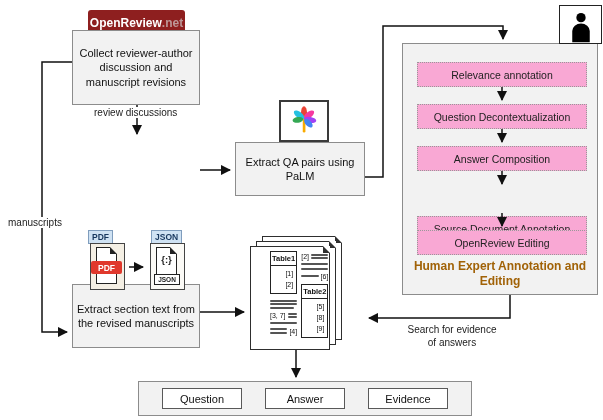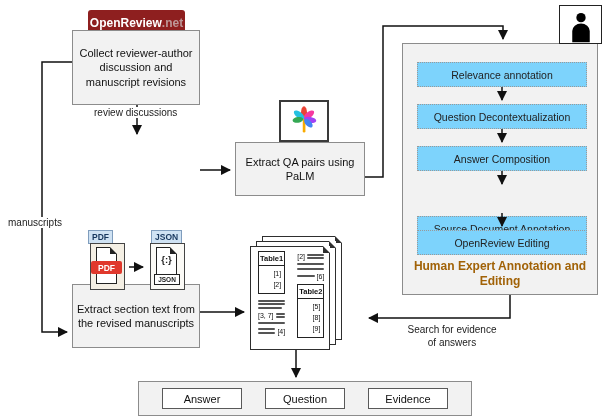--- a/index.html
+++ b/index.html
@@ -7,21 +7,21 @@
           font-family:"Liberation Sans",sans-serif;color:#111;}
   .pbox{position:absolute;background:#f2f2f2;border:1px solid #8c8c8c;box-sizing:border-box;
         display:flex;align-items:center;justify-content:center;text-align:center;
         font-size:11px;line-height:1.3;padding:3px;}
   .orlogo{position:absolute;left:88px;top:10px;width:97px;height:26px;background:#8e1f1f;
           border-radius:3px;display:flex;align-items:center;justify-content:center;
           font-weight:bold;font-size:12px;color:#fff;}
   .orlogo .net{color:#bd9898;font-weight:bold;}
   .panel{position:absolute;left:402px;top:43px;width:196px;height:252px;background:#f2f2f2;
          border:1px solid #8c8c8c;box-sizing:border-box;}
-  .step{position:absolute;left:417px;width:170px;height:25px;background:#7dd3fc;
+  .step{position:absolute;left:417px;width:170px;height:25px;background:#f9a8d4;
         border:1.5px dotted #999;box-sizing:border-box;display:flex;align-items:center;
         justify-content:center;font-size:10.5px;color:#222;text-align:center;}
   .panel-title{position:absolute;left:408px;top:259px;width:184px;text-align:center;
         font-weight:bold;font-size:12px;line-height:1.25;color:#a16207;}
   .edge-label{position:absolute;font-size:10px;color:#222;background:#fff;padding:0 2px;z-index:6;}
   .chip{position:absolute;height:12px;background:#cfe2f3;border:1px solid #7f9dbd;color:#17375e;
         font-weight:bold;font-size:8.5px;display:flex;align-items:center;justify-content:center;
         padding:0 3px;z-index:4;}
   .fileicon{position:absolute;width:35px;height:47px;border:1.5px solid #444;box-sizing:border-box;z-index:4;}
   .pdfbox{background:#f4efe4;}
@@ -43,21 +43,21 @@
         border:2px solid #3a3a3a;box-sizing:border-box;display:flex;align-items:center;
         justify-content:center;z-index:3;}
   .personbox{position:absolute;left:559px;top:5px;width:43px;height:39px;background:#fff;
         border:1.5px solid #222;box-sizing:border-box;display:flex;align-items:flex-end;
         justify-content:center;z-index:3;}
   .docstack{position:absolute;left:250px;top:236px;width:94px;height:116px;}
   .dpage{position:absolute;width:80px;height:104px;background:#fff;border:1.5px solid #2e2e2e;
         box-sizing:border-box;}
   .dpage .fold{border-top-color:#fff;border-left-color:#2e2e2e;}
   .dcontent{position:absolute;left:0;top:10px;width:80px;height:104px;box-sizing:border-box;
-        padding:5px 8px;display:flex;gap:12px;font-size:7px;color:#111;}
+        padding:5px 20px;display:flex;gap:4px;font-size:7px;color:#111;}
   .dcol{display:flex;flex-direction:column;}
   .dcol-l{width:34px;}
   .dcol-r{width:31px;}
   .mini-table{border:1.2px solid #222;background:#fff;}
   .mini-table .th{font-weight:bold;font-size:7.5px;text-align:center;padding:2px 1px;
         border-bottom:1.2px solid #222;}
   .mini-table .td{text-align:right;padding:2px 3px 3px 2px;line-height:1.6;font-size:7px;}
   .ln{height:2px;background:#555;border-radius:1px;margin:1.5px 0;}
   .refrow{display:flex;align-items:center;gap:2px;margin:1px 0;}
   .refrow .lns{flex:1;}
@@ -187,22 +187,22 @@
             <div>[5]</div>
             <div>[8]</div>
             <div>[9]</div>
           </div>
         </div>
       </div>
     </div>
   </div>
 
   <div class="outbox">
+    <div class="outitem">Question</div>
     <div class="outitem">Answer</div>
-    <div class="outitem">Question</div>
     <div class="outitem">Evidence</div>
   </div>
 
   <svg class="overlay" width="603" height="420" viewBox="0 0 603 420">
     <defs>
       <marker id="ah" viewBox="0 0 10 10" refX="9" refY="5" markerWidth="7" markerHeight="7" orient="auto-start-reverse">
         <path d="M0,0 L10,5 L0,10 z" fill="#111"></path>
       </marker>
     </defs>
     <g fill="none" stroke="#111" stroke-width="1.5">

